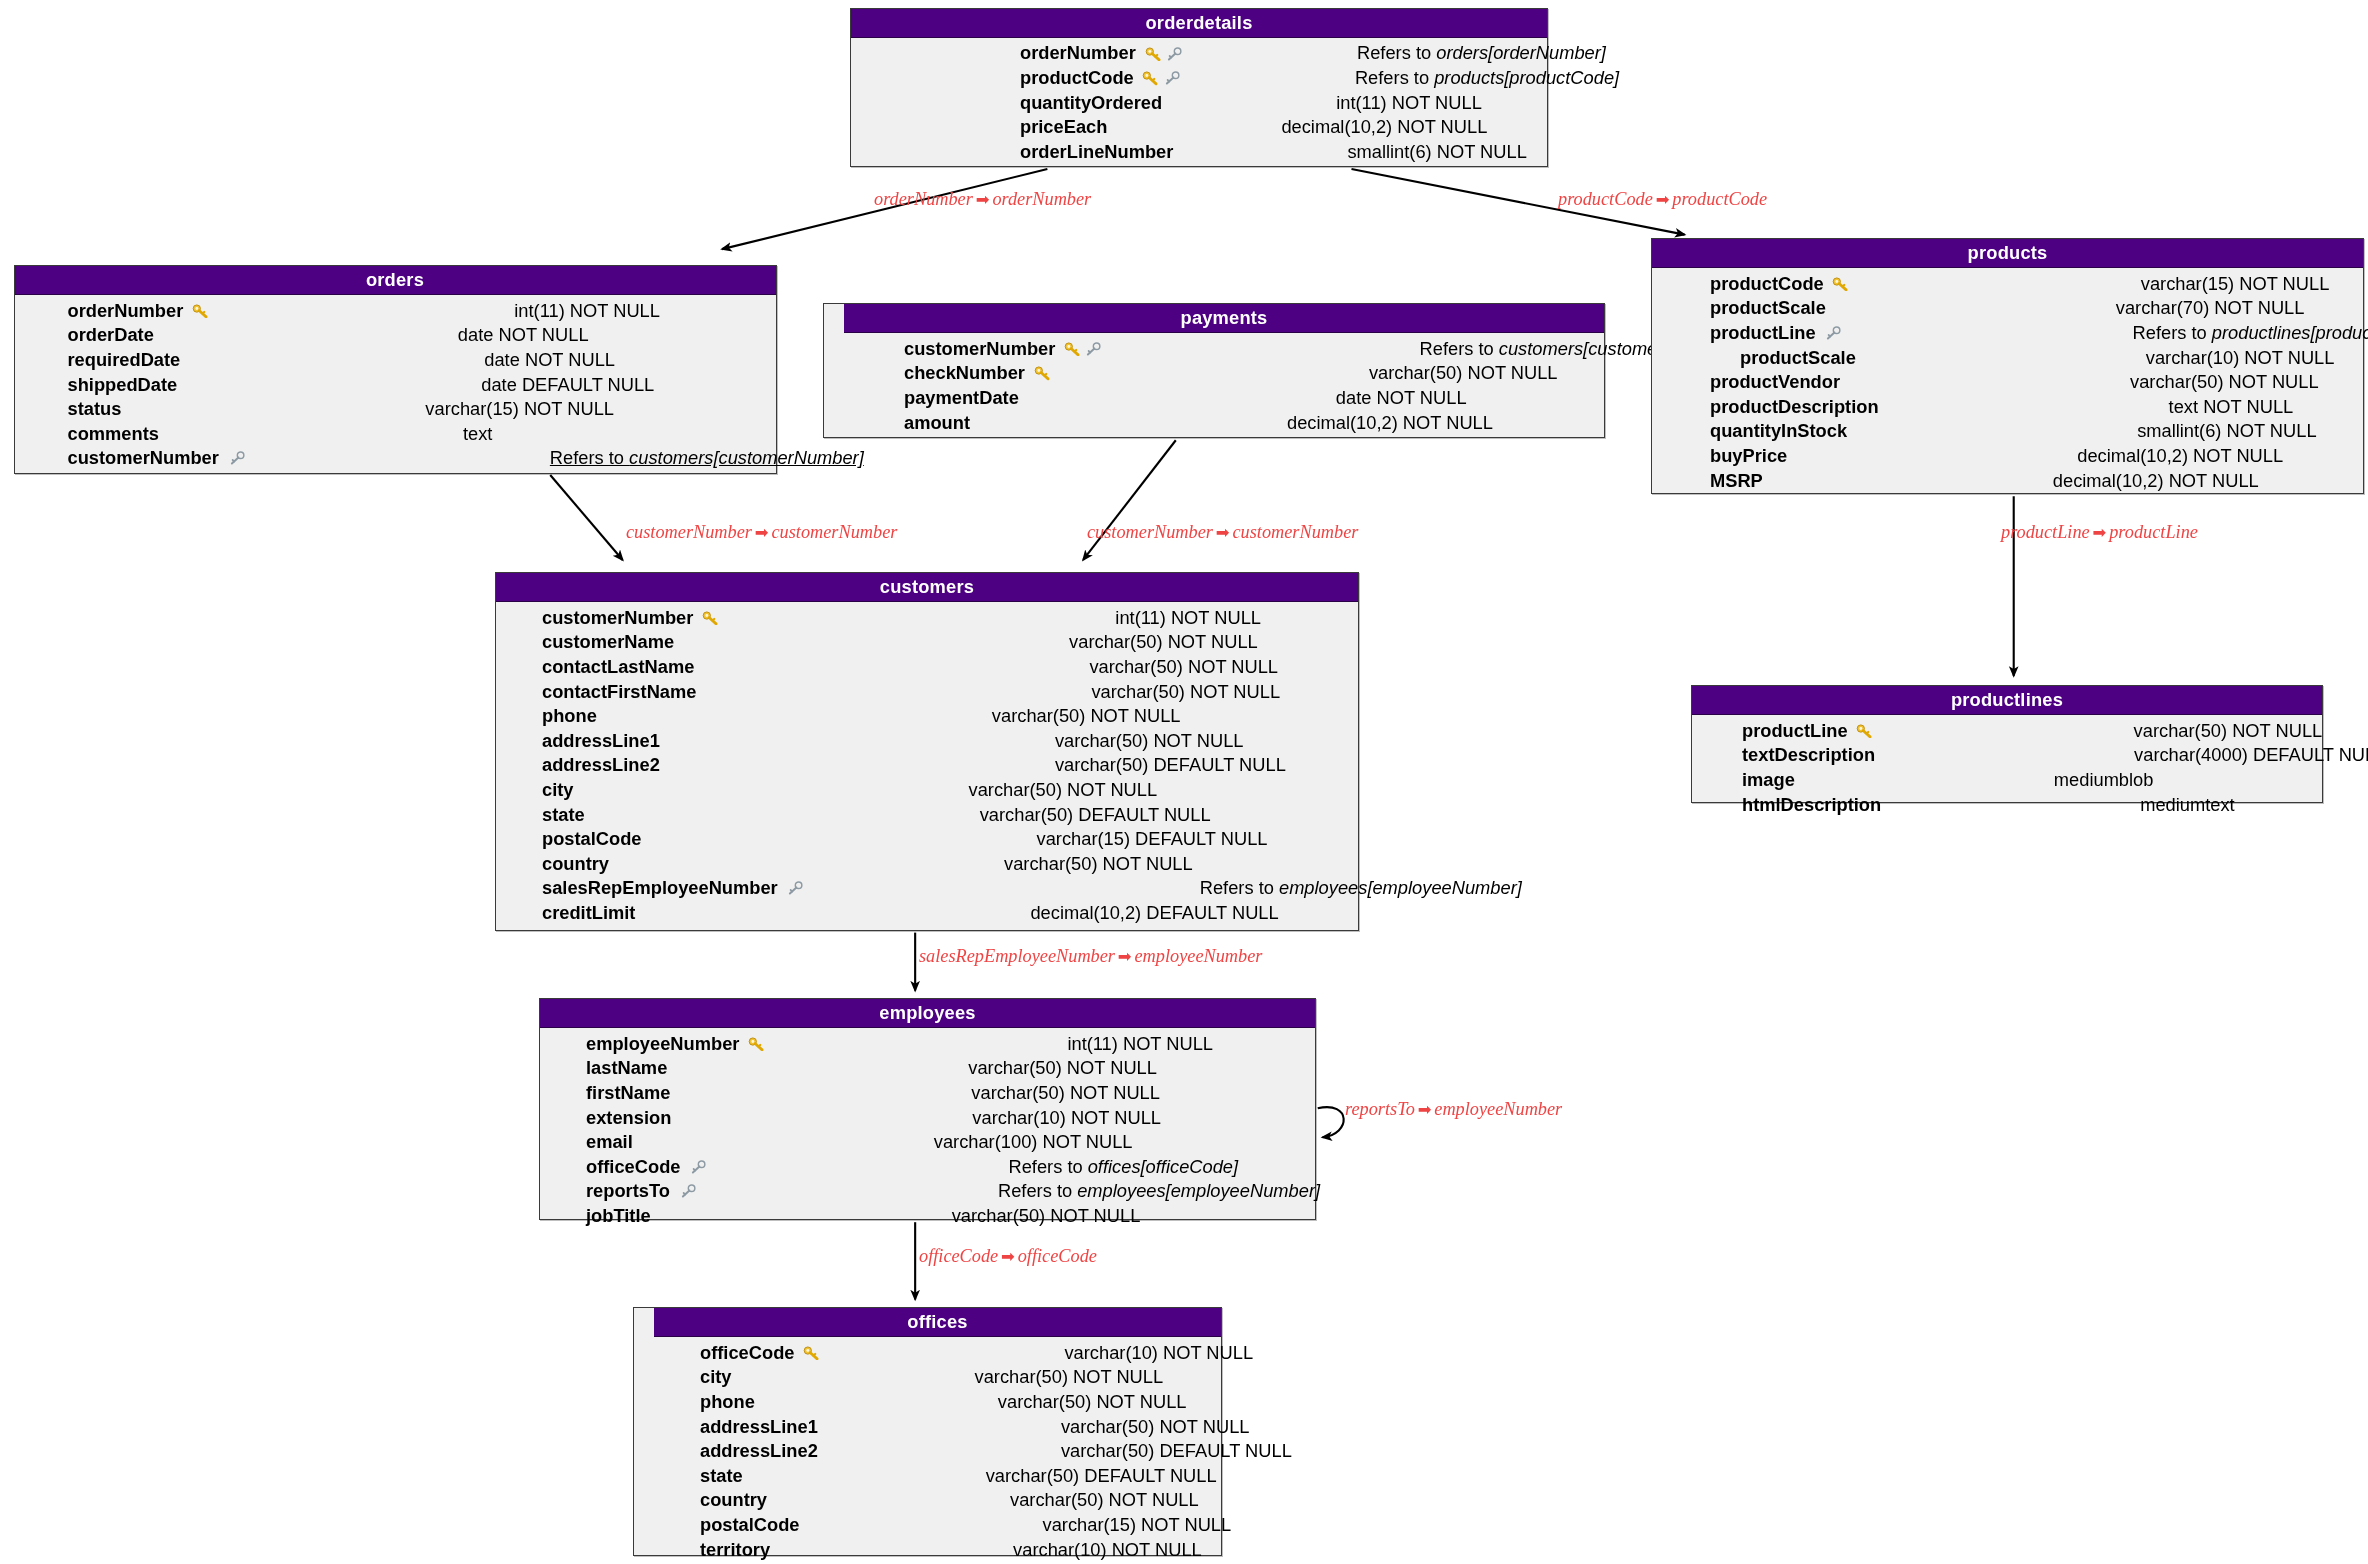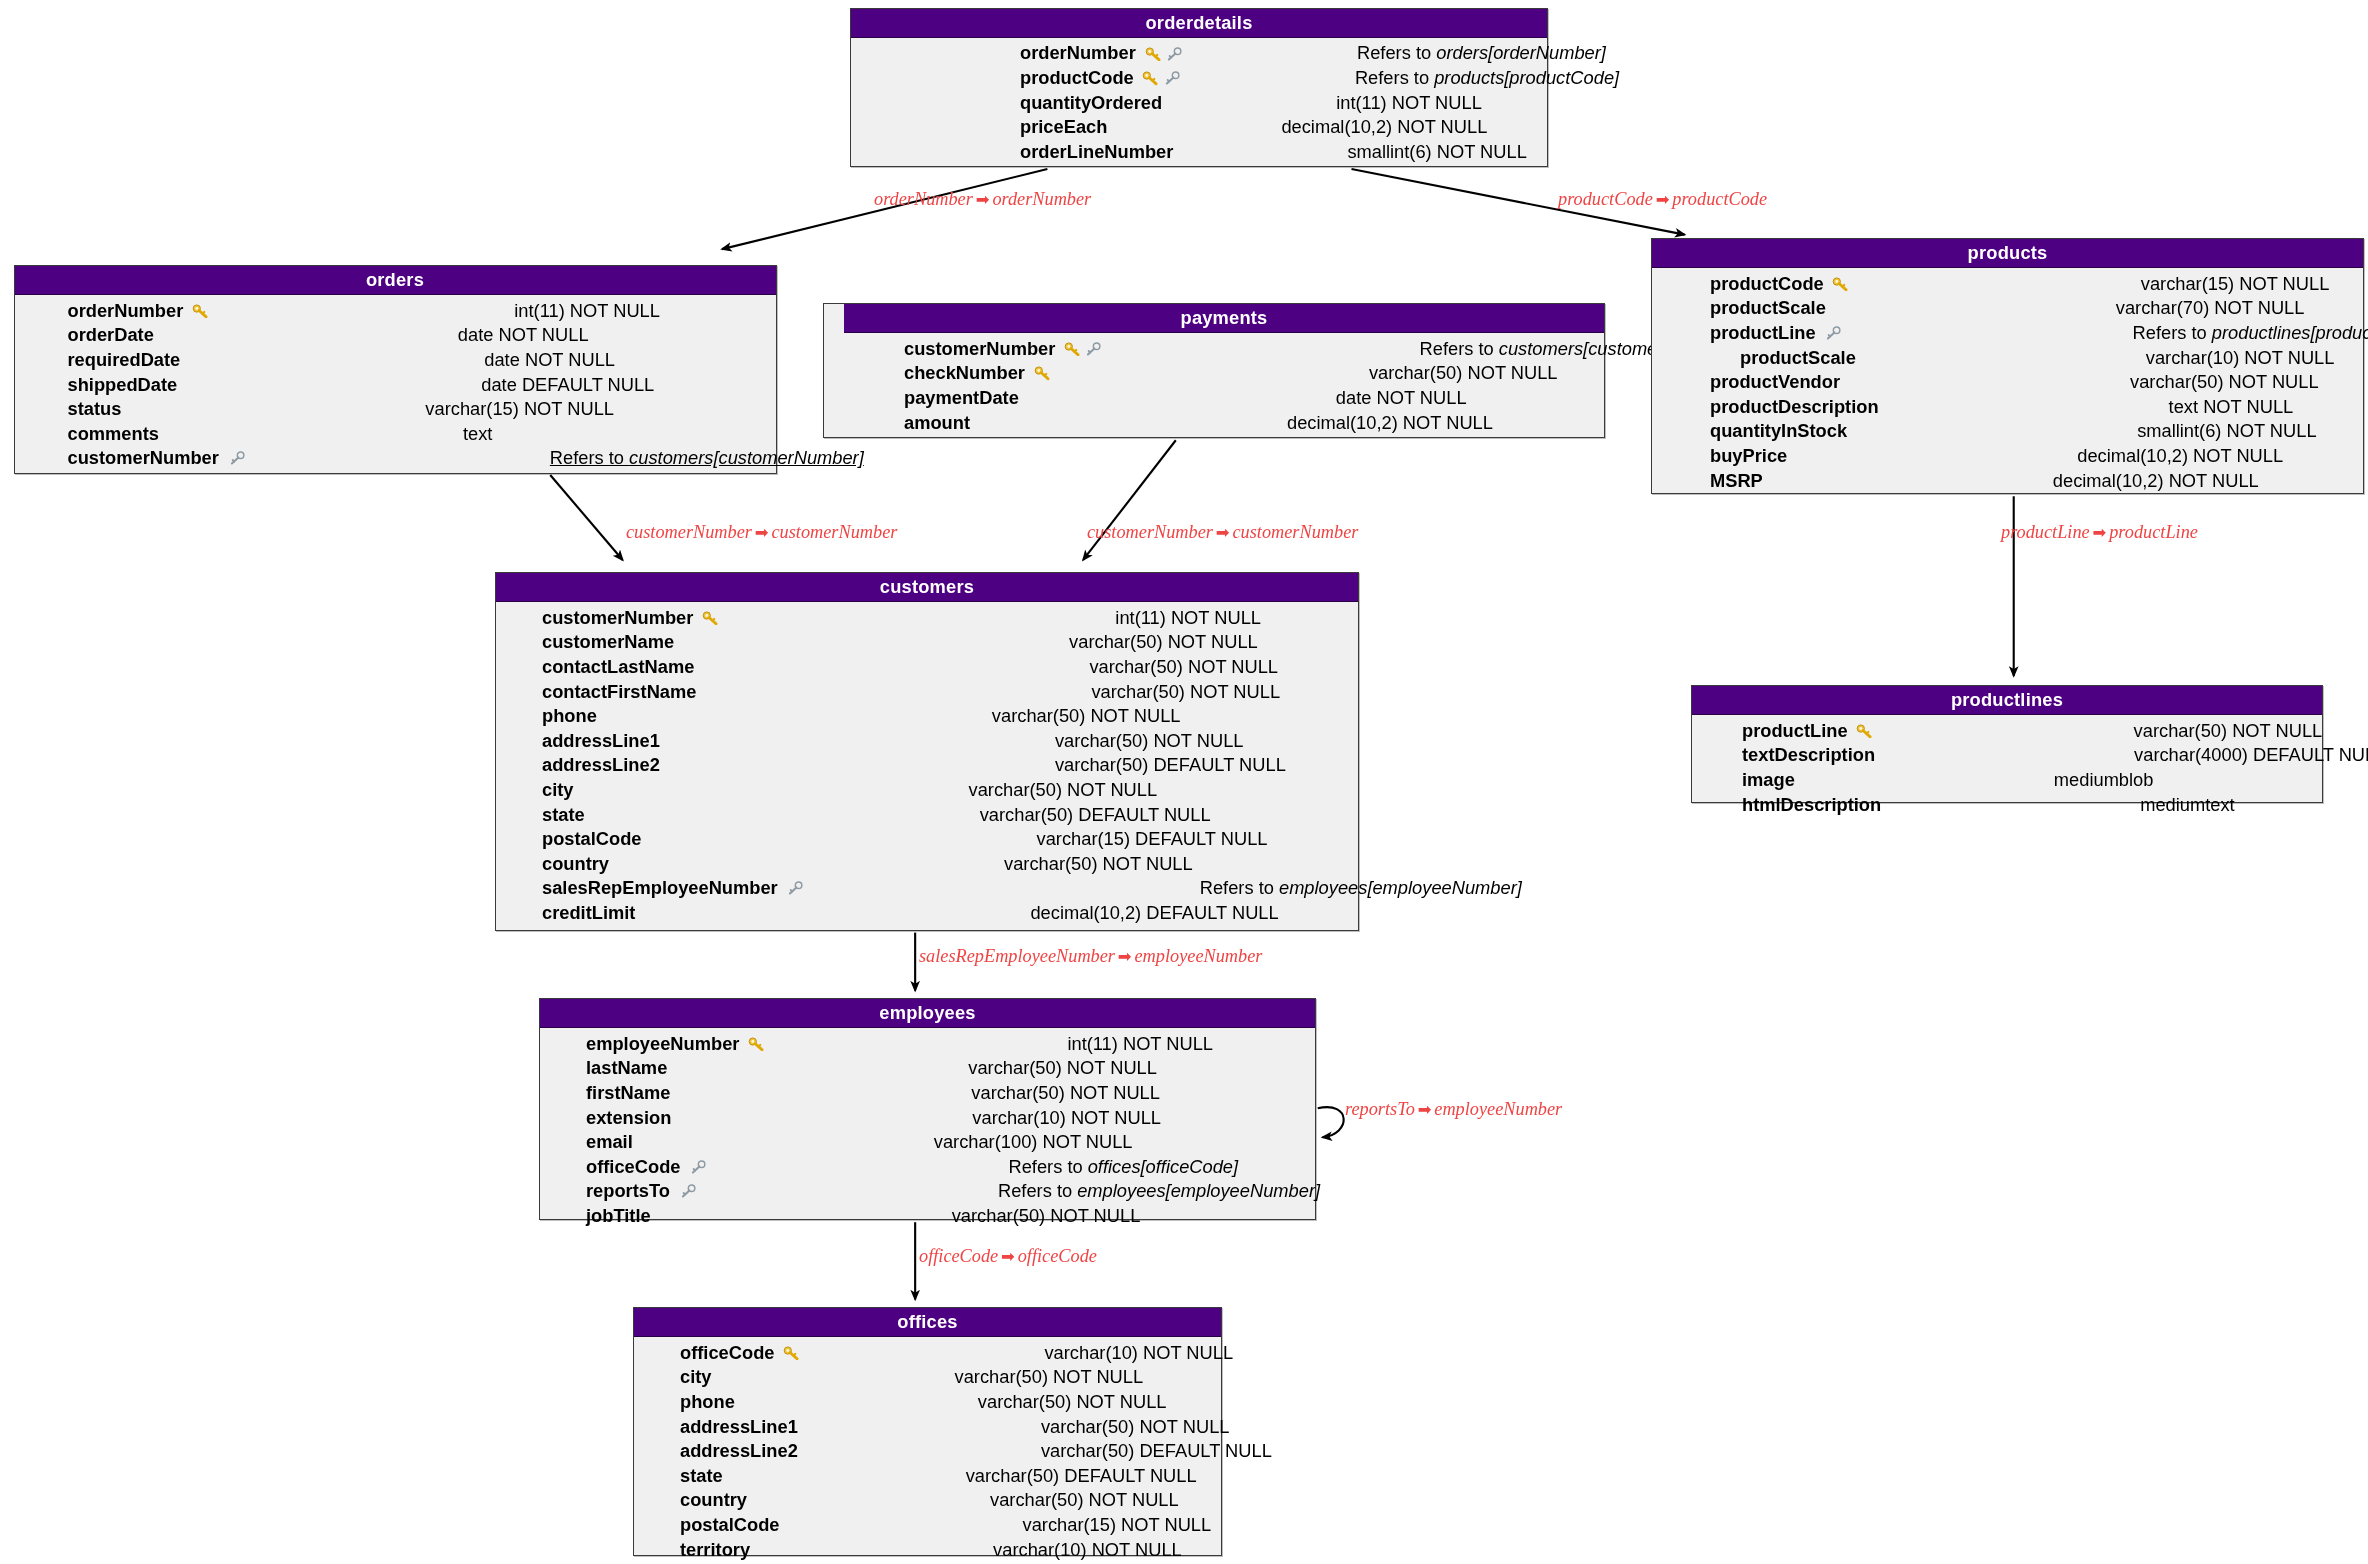--- a/index.html
+++ b/index.html
@@ -507,21 +507,21 @@
             <div class="etype" style="margin-left: 301px;"><span>Refers to </span><i>employees[employeeNumber]</i></div>
           </div>
           <div class="erow">
             <div class="ename" style="margin-left: 46px;">
               <span>jobTitle</span>
             </div>
             <div class="etype" style="margin-left: 301px;"><span>varchar(50) NOT NULL</span></div>
           </div>
         </div>
       </div>
-      <div class="entity" style="left: 633px; top: 1307px; width: 589px; height: 249px;">
+      <div class="entity" style="left: 633px; top: 1307px; width: 589px; height: 249px; padding-left: 20px;">
         <div class="ehead">offices</div>
         <div class="ebody">
           <div class="erow">
             <div class="ename" style="margin-left: 46px;">
               <span>officeCode</span>
               <span class="keys">
                 <svg class="keyico" viewBox="0 0 20 16">
                   <circle cx="5.2" cy="5" r="4" fill="#f2c230" stroke="#b98b10" stroke-width="1"></circle>
                   <circle cx="5.2" cy="5" r="1.6" fill="#fff8dc"></circle>
                   <path d="M8,7.4 L15.5,14.2" stroke="#e0a800" stroke-width="3" stroke-linecap="round"></path>

